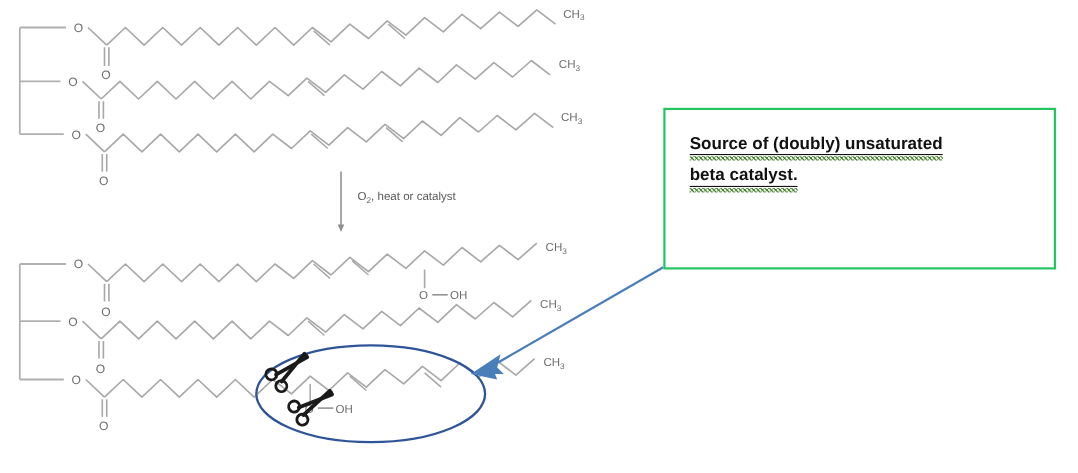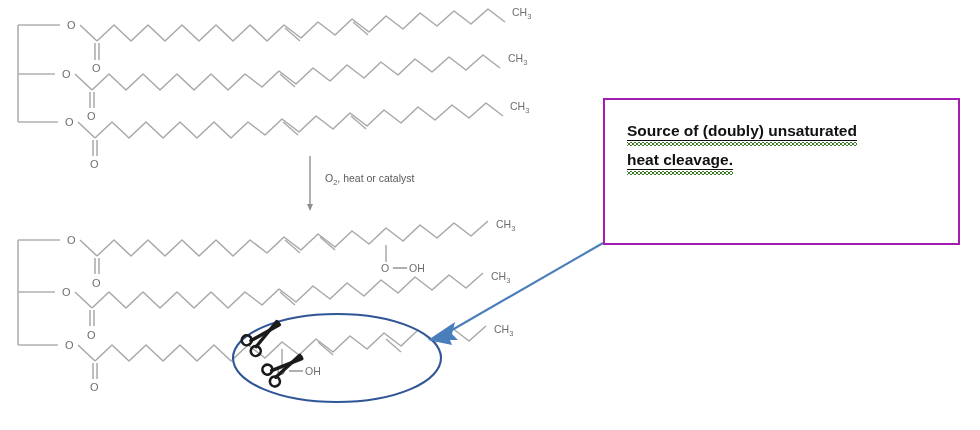--- a/index.html
+++ b/index.html
@@ -19,21 +19,21 @@
     left: 0; top: 0;
     width: 980px;
     height: 430px;
   }
   .callout-box {
     position: absolute;
     left: 603px;
     top: 98px;
     width: 357px;
     height: 147px;
-    border: 2px solid #a21caf;
+    border: 2px solid #22c55e;
     background: #ffffff;
     box-sizing: border-box;
     padding: 16px 20px 0 22px;
   }
   .callout-line {
     font-family: "Liberation Sans", sans-serif;
     font-size: 15.5px;
     font-weight: 600;
     color: #111111;
     line-height: 29px;
@@ -234,17 +234,17 @@
   </g>
 </svg>
 
 <div class="callout-box">
   <span class="callout-line">
     <span>Source of (doubly) unsaturated</span>
     <span class="ul-solid"></span>
     <span class="ul-squiggle"></span>
   </span>
   <span class="callout-line">
-    <span>heat cleavage.</span>
+    <span>beta catalyst.</span>
     <span class="ul-solid"></span>
     <span class="ul-squiggle"></span>
   </span>
 </div>
 
 </body></html>

